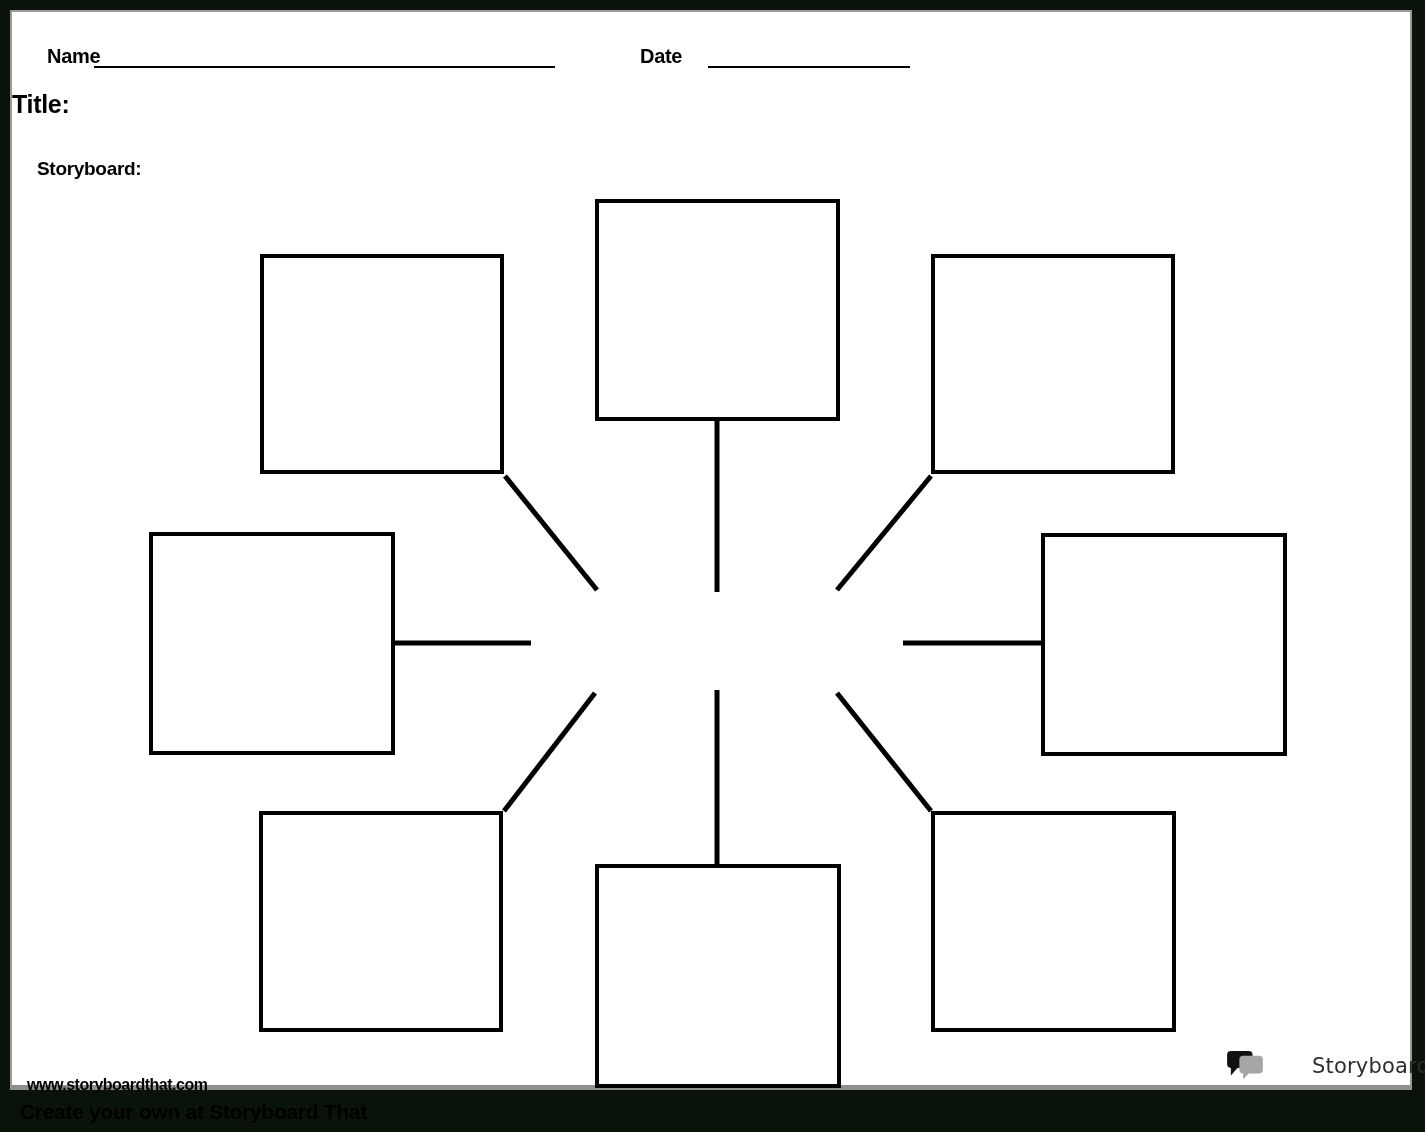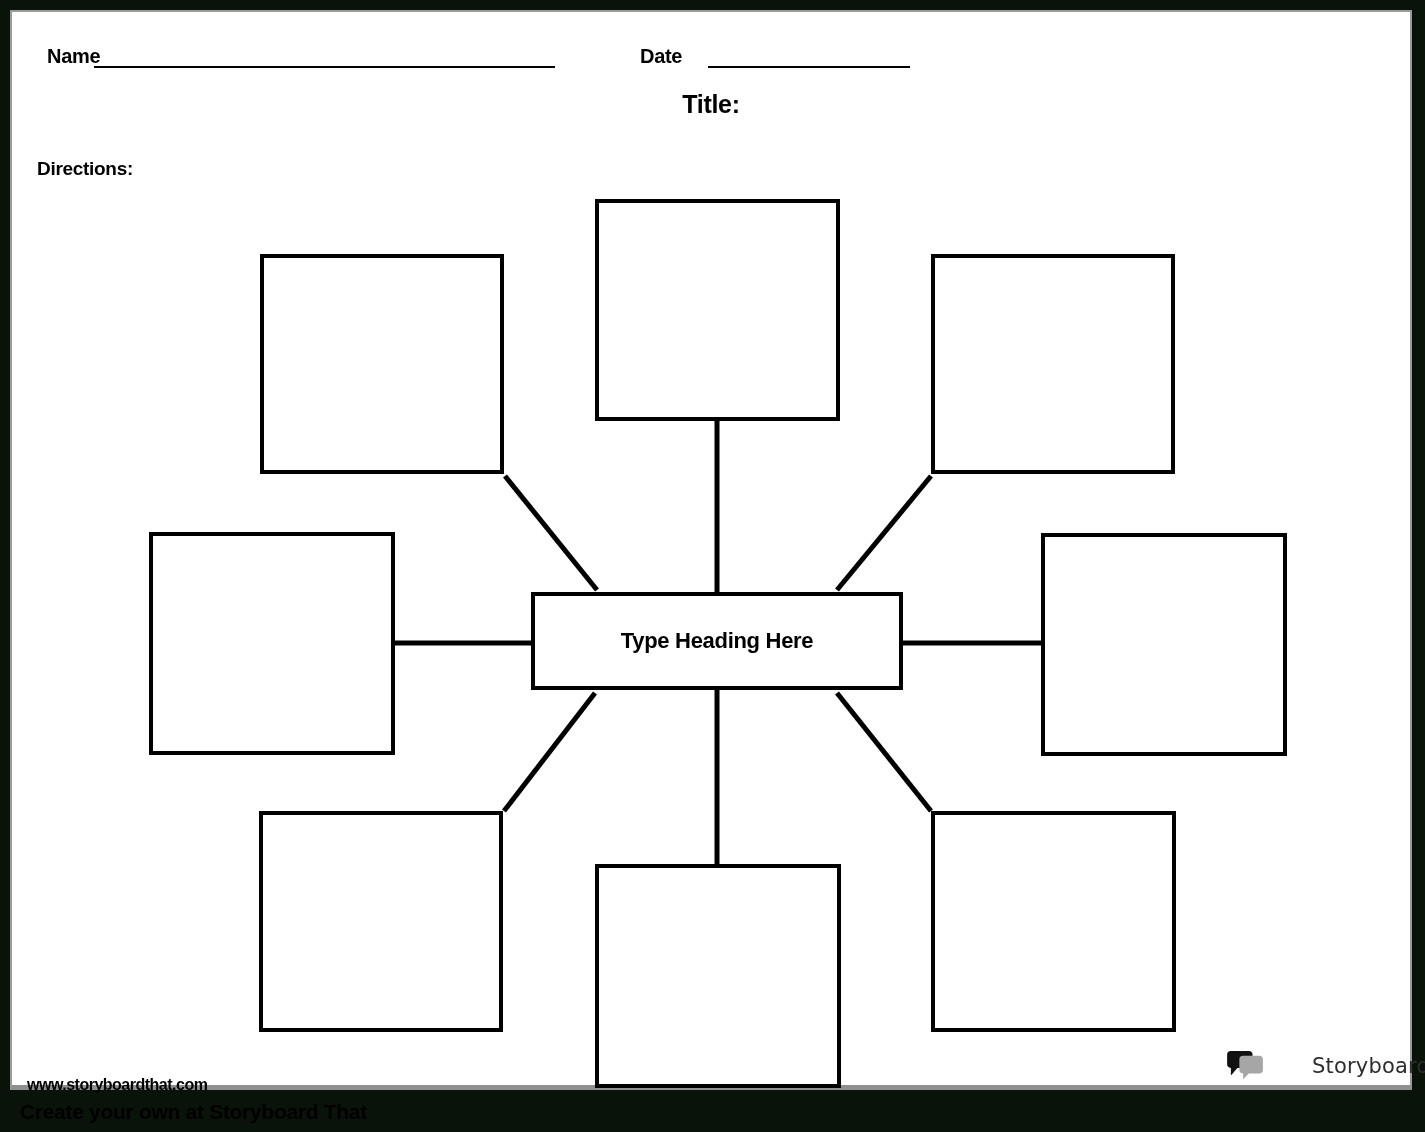--- a/index.html
+++ b/index.html
@@ -11,21 +11,21 @@
   .page{
     position:absolute;left:10px;top:10px;width:1402px;height:1080px;
     box-sizing:border-box;background:#ffffff;
     border:2px solid #9a9a9a;border-bottom:5px solid #8f8f8f;
   }
   .lbl{
     position:absolute;color:#000;font-weight:bold;letter-spacing:-0.3px;
     font-family:"Liberation Sans",sans-serif;white-space:nowrap;
   }
   .fill-line{position:absolute;border-bottom:2px solid #000;height:0;}
-  .title{left:0;width:100%;text-align:center;font-size:25px;top:78px;}
+  .title{left:0;width:100%;text-align:left;font-size:25px;top:78px;}
   .name-lbl,.date-lbl{font-size:20px;top:33px;}
   .directions-lbl{font-size:19px;top:146px;}
   .connectors{position:absolute;left:0;top:0;}
   .box{
     position:absolute;box-sizing:border-box;background:#ffffff;
     border:4px solid #000;
   }
   .center-box{
     position:absolute;box-sizing:border-box;background:#ffffff;
     border:4px solid #000;display:flex;align-items:center;justify-content:center;
@@ -49,21 +49,21 @@
 <div class="page">
 
   <div class="lbl name-lbl" style="left:35px;">Name</div>
   <div class="fill-line" style="left:82px;top:54px;width:461px;"></div>
 
   <div class="lbl date-lbl" style="left:628px;">Date</div>
   <div class="fill-line" style="left:696px;top:54px;width:202px;"></div>
 
   <div class="lbl title">Title:</div>
 
-  <div class="lbl directions-lbl" style="left:25px;">Directions:</div>
+  <div class="lbl directions-lbl" style="left:25px;">Storyboard:</div>
 
   <svg class="connectors" width="1402" height="1082">
       <line x1="705" y1="409" x2="705" y2="580" stroke="#000000" stroke-width="5"></line>
       <line x1="705" y1="678" x2="705" y2="852" stroke="#000000" stroke-width="5"></line>
       <line x1="383" y1="631" x2="519" y2="631" stroke="#000000" stroke-width="5"></line>
       <line x1="891" y1="631" x2="1029" y2="631" stroke="#000000" stroke-width="5"></line>
       <line x1="493" y1="464" x2="585" y2="578" stroke="#000000" stroke-width="5"></line>
       <line x1="919" y1="464" x2="825" y2="578" stroke="#000000" stroke-width="5"></line>
       <line x1="583" y1="681" x2="492" y2="799" stroke="#000000" stroke-width="5"></line>
       <line x1="825" y1="681" x2="919" y2="799" stroke="#000000" stroke-width="5"></line>
@@ -73,23 +73,20 @@
       <div class="box" style="left: 583px; top: 187px; width: 245px; height: 222px;"></div>
       <div class="box" style="left: 248px; top: 242px; width: 244px; height: 220px;"></div>
       <div class="box" style="left: 919px; top: 242px; width: 244px; height: 220px;"></div>
       <div class="box" style="left: 137px; top: 520px; width: 246px; height: 223px;"></div>
       <div class="box" style="left: 1029px; top: 521px; width: 246px; height: 223px;"></div>
       <div class="box" style="left: 247px; top: 799px; width: 244px; height: 221px;"></div>
       <div class="box" style="left: 919px; top: 799px; width: 245px; height: 221px;"></div>
       <div class="box" style="left: 583px; top: 852px; width: 246px; height: 224px;"></div>
     </div>
 
-  <div class="center-box" id="center-box" style="left: 519px; top: 580px; width: 372px; height: 98px;">
-    <span>Type Heading Here</span>
-  </div>
 
   <div class="lbl site-url">www.storyboardthat.com</div>
 
   <div class="logo">
     <span style="display:inline-block;line-height:0;">
       <svg width="38" height="32" viewBox="0 0 40 34">
         <path id="bubble-black" d="M5 1 h19 a4 4 0 0 1 4 4 v10 a4 4 0 0 1 -4 4 h-12 l-7 8 v-8 h0 a4 4 0 0 1 -4 -4 v-10 a4 4 0 0 1 4 -4 z" fill="#111111"></path>
         <path id="bubble-gray" d="M18 6 h17 a4 4 0 0 1 4 4 v11 a4 4 0 0 1 -4 4 h-11 l-6 6 v-6 h0 a4 4 0 0 1 -4 -4 v-11 a4 4 0 0 1 4 -4 z" fill="#a6a6a6"></path>
       </svg>
     </span>

